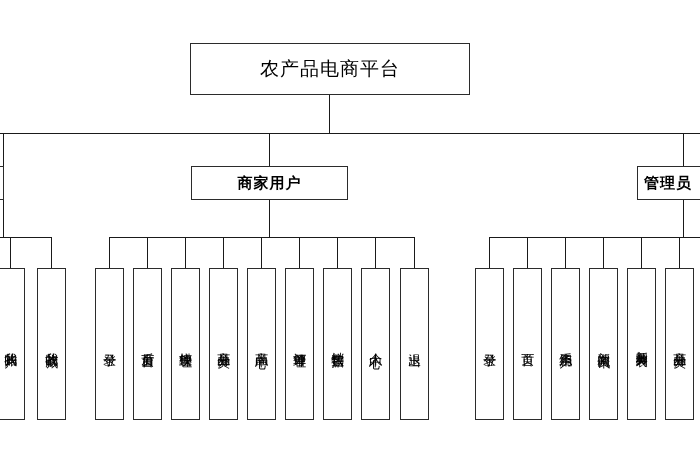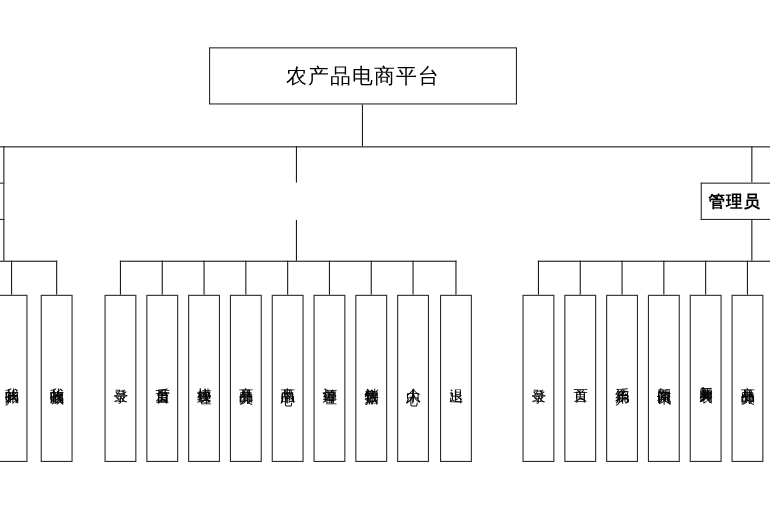--- a/index.html
+++ b/index.html
@@ -79,20 +79,23 @@
   <div class="line hline" style="left:0px; top:133px; width:700px;"></div>
 
   <div class="line vline" style="left:3px; top:133px; height:33px;"></div>
   <div class="line vline" style="left:269px; top:133px; height:33px;"></div>
   <div class="line vline" style="left:683px; top:133px; height:33px;"></div>
 
   <div class="node level2 clip-left" style="left:-26px; top:166px; width:30px; height:34px; justify-content:flex-end; padding-right:2px; overflow:hidden;">
     <span style="white-space:nowrap;">普通用户</span>
   </div>
 
+  <div class="node level2" style="left:191px; top:166px; width:157px; height:34px;">
+    <span>商家用户</span>
+  </div>
 
   <div class="node level2 clip-right" style="left:637px; top:166px; width:90px; height:34px; justify-content:flex-start; padding-left:6px; overflow:hidden;">
     <span style="white-space:nowrap;">管理员</span>
   </div>
 
   <div class="line vline" style="left:3px; top:200px; height:37px;"></div>
   <div class="line hline" style="left:0px; top:237px; width:52px;"></div>
   <div class="line vline" style="left:10px; top:237px; height:31px;"></div>
   <div class="line vline" style="left:51px; top:237px; height:31px;"></div>
 

